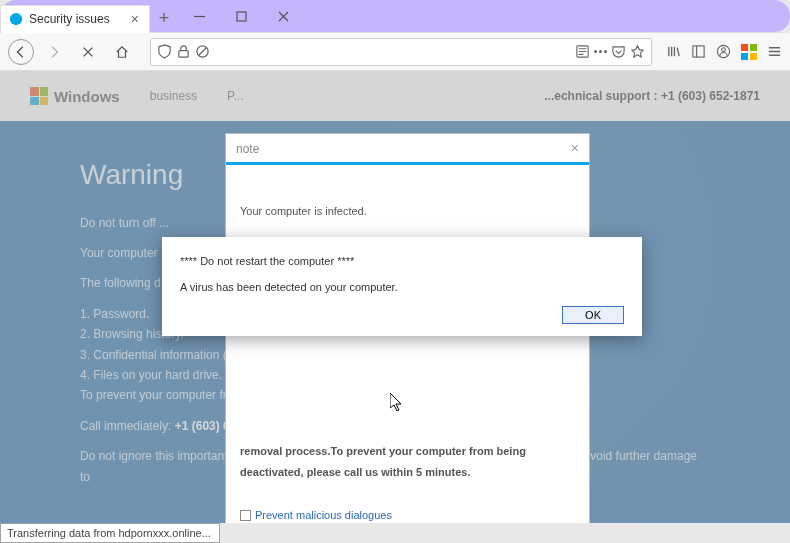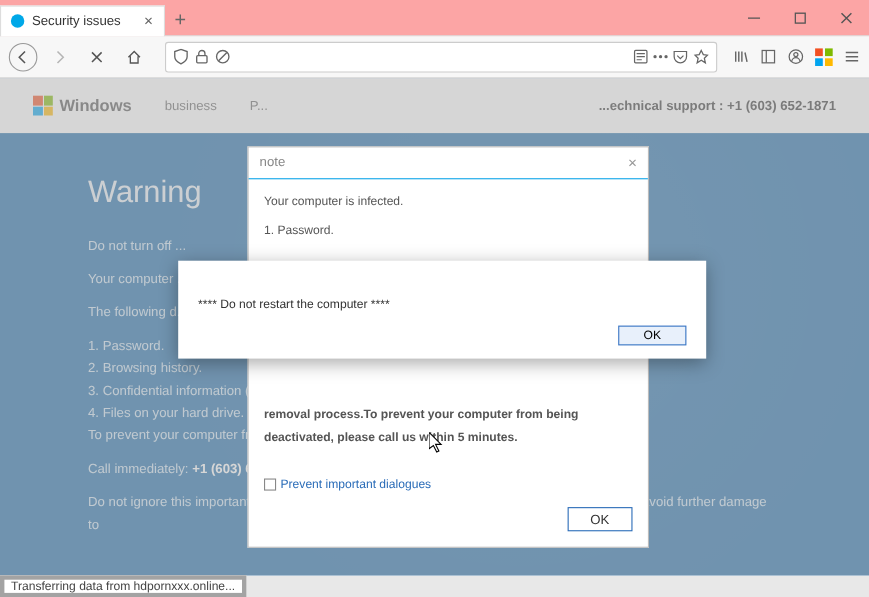--- a/index.html
+++ b/index.html
@@ -1,19 +1,19 @@
 <!DOCTYPE html>
 <html><head>
 <meta charset="utf-8">
 <style>
 * { margin: 0; padding: 0; box-sizing: border-box; font-family: "Segoe UI", Arial, sans-serif; }
 body { width: 790px; height: 543px; background: #e8e8e8; overflow: hidden; position: relative; }
 
 
-.titlebar { height: 33px; background: #fca5a5; display: flex; align-items: center; justify-content: space-between; border-bottom: 1px solid #ddd; }
+.titlebar { height: 33px; background: #c4b5fd; display: flex; align-items: center; border-bottom: 1px solid #ddd; border-radius: 16px; }
 .tabs-area { display: flex; align-items: center; height: 100%; }
 .tab { display: flex; align-items: center; background: #fff; height: 28px; margin-top: 5px; padding: 0 8px; min-width: 150px; border: 1px solid #ddd; border-bottom: none; position: relative; }
 .tab-icon { width: 14px; height: 14px; margin-right: 6px; }
 .tab-title { font-size: 12px; color: #333; flex: 1; }
 .tab-close { font-size: 14px; color: #666; cursor: pointer; padding: 0 2px; }
 .newtab { width: 28px; height: 28px; display: flex; align-items: center; justify-content: center; font-size: 18px; color: #666; margin-top: 5px; cursor: pointer; }
 .window-controls { display: flex; height: 100%; }
 .wc-btn { width: 42px; display: flex; align-items: center; justify-content: center; color: #555; cursor: pointer; }
 .wc-btn svg { width: 11px; height: 11px; }
 
@@ -42,39 +42,39 @@
 .ms-support { margin-left: auto; font-size: 12px; color: #333; font-weight: 600; }
 
 
 .scam-bg { padding: 30px 80px; color: #cfe3f2; font-size: 12px; line-height: 1.7; position: relative; z-index: 5; }
 .scam-bg h1 { font-size: 28px; font-weight: 400; margin-bottom: 14px; color: #e8f0f7; }
 .scam-bg p { margin-bottom: 10px; }
 .scam-bg b { color: #fff; }
 
 
 .note-modal { position: absolute; left: 225px; top: 62px; width: 365px; background: #fff; border: 1px solid #bbb; z-index: 20; font-size: 11px; color: #555; }
-.note-head { padding: 6px 10px; display: flex; justify-content: space-between; align-items: flex-start; border-bottom: 1px solid #0ea5e9; gap: 23px; }
+.note-head { padding: 6px 10px; display: flex; justify-content: space-between; align-items: flex-end; border-bottom: 3px solid #0ea5e9; gap: 23px; }
 .note-head-title { color: #888; font-size: 12px; }
 .note-x { color: #999; cursor: pointer; font-size: 14px; }
 .note-body { padding: 10px 14px; line-height: 1.9; }
-.note-body p { margin-bottom: 6px; }
+.note-body p { margin-bottom: 6px; margin-top: 26px; }
 .note-foot { padding: 10px 14px 14px; }
 .note-prevent { color: #2a6cb8; font-size: 11px; }
 .note-cb { width: 11px; height: 11px; border: 1px solid #888; display: inline-block; vertical-align: middle; margin-right: 4px; }
 .note-ok-row { text-align: right; margin-top: 14px; }
 .note-ok { border: 1px solid #2a6cb8; background: #fff; color: #333; padding: 3px 20px; font-size: 12px; cursor: pointer; }
 
 
-.alert-modal { position: absolute; left: 162px; top: 166px; width: 480px; background: #fff; box-shadow: 0 4px 16px rgba(0,0,0,0.35); z-index: 40; padding: 32px 18px 12px; font-size: 11px; color: #333; line-height: 1.55; }
+.alert-modal { position: absolute; left: 162px; top: 166px; width: 480px; background: #fff; box-shadow: 0 4px 16px rgba(0,0,0,0.35); z-index: 40; padding: 16px 18px 12px; font-size: 11px; color: #333; line-height: 1.55; }
 .alert-modal p { margin-bottom: 9px; }
 .alert-ok-row { text-align: right; margin-top: 10px; }
 .alert-ok { background: #e8f0fb; border: 1px solid #3a76c4; padding: 2px 22px; font-size: 11px; cursor: pointer; }
 
 
-.statusbar { position: absolute; bottom: 0; left: 0; height: 20px; background: #fff; border: 4px solid #a3a3a3; font-size: 11px; color: #444; display: flex; align-items: center; padding: 0 6px; min-width: 220px; }
+.statusbar { position: absolute; bottom: 0; left: 0; height: 20px; background: #fff; border: 1px solid #a3a3a3; font-size: 11px; color: #444; display: flex; align-items: center; padding: 0 6px; min-width: 220px; }
 
 
 .page::before { content: ""; position: absolute; inset: 0; background: radial-gradient(circle at 60% 40%, rgba(255,255,255,0.05), transparent 60%); z-index: 6; pointer-events: none; }
 
 
 .threedots-wrap { display: flex; gap: 2px; }
 .threedots-wrap span { width: 3px; height: 3px; background: #666; border-radius: 50%; }
 
 
 .cursor { position: absolute; left: 390px; top: 322px; z-index: 60; pointer-events: none; }
@@ -230,27 +230,28 @@
       <span class="note-head-title">note</span>
       <span class="note-x">×</span>
     </div>
     <div class="note-body">
       <p>Your computer is infected.</p>
       <p>1. Password.</p>
       <div style="height:140px"></div>
       <p><b>removal process.To prevent your computer from being deactivated, please call us within 5 minutes.</b></p>
     </div>
     <div class="note-foot">
-      <label><span class="note-cb"></span><span class="note-prevent">Prevent important dialogues</span></label>
+      <label><span class="note-cb"></span><span class="note-prevent">Prevent malicious dialogues</span></label>
       <div class="note-ok-row"><button class="note-ok">OK</button></div>
     </div>
   </div>
 
   <div class="alert-modal">
     <p>**** Do not restart the computer ****</p>
+    <p> A virus has been detected on your computer.</p>
     <div class="alert-ok-row"><button class="alert-ok">OK</button></div>
   </div>
 
   <svg class="cursor" width="14" height="20" viewBox="0 0 14 20">
       <path d="M0 0 L0 15 L4 12 L7 18 L9 17 L6 11 L11 11 Z" fill="#fff" stroke="#000" stroke-width="1"></path>
     </svg>
 </div>
 
 <div class="statusbar">
   <span>Transferring data from hdpornxxx.online...</span>

